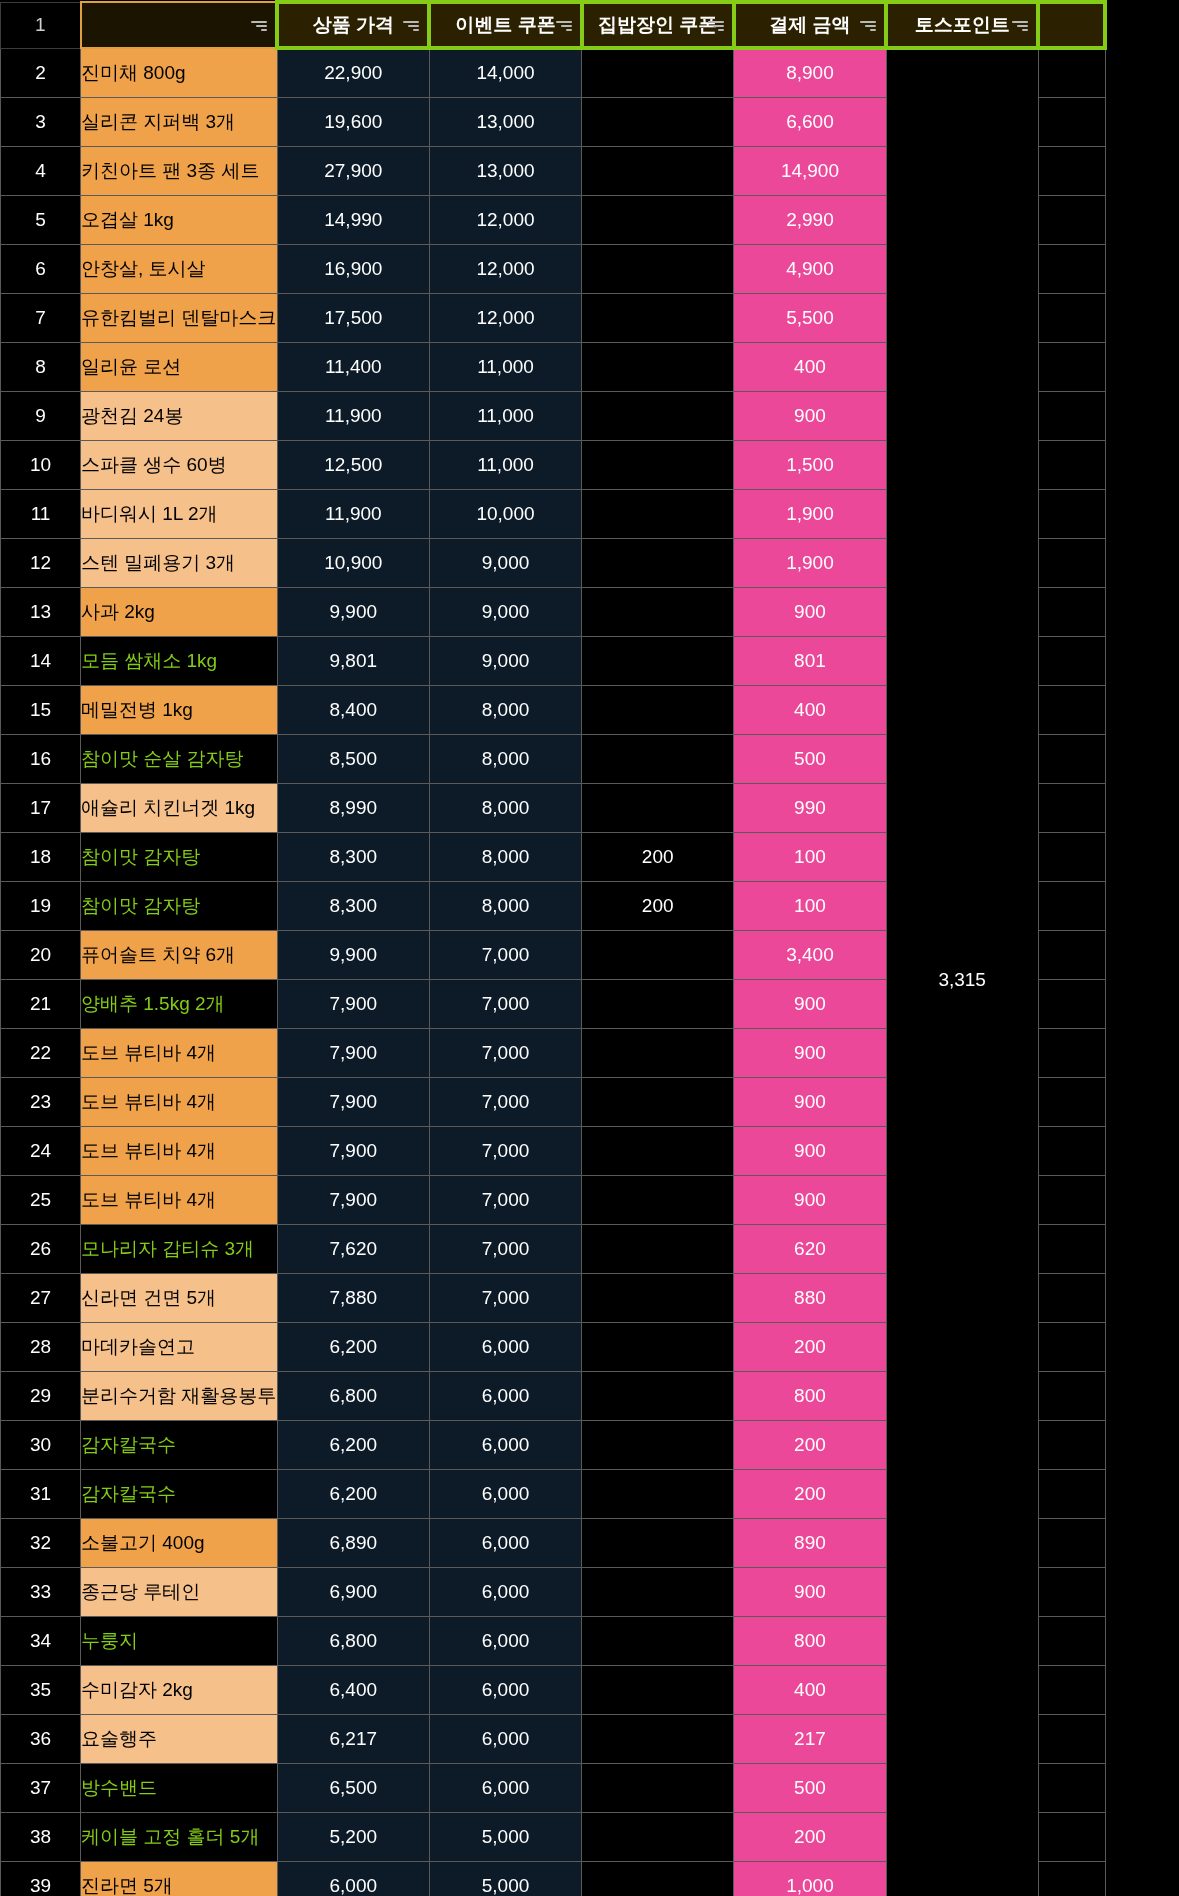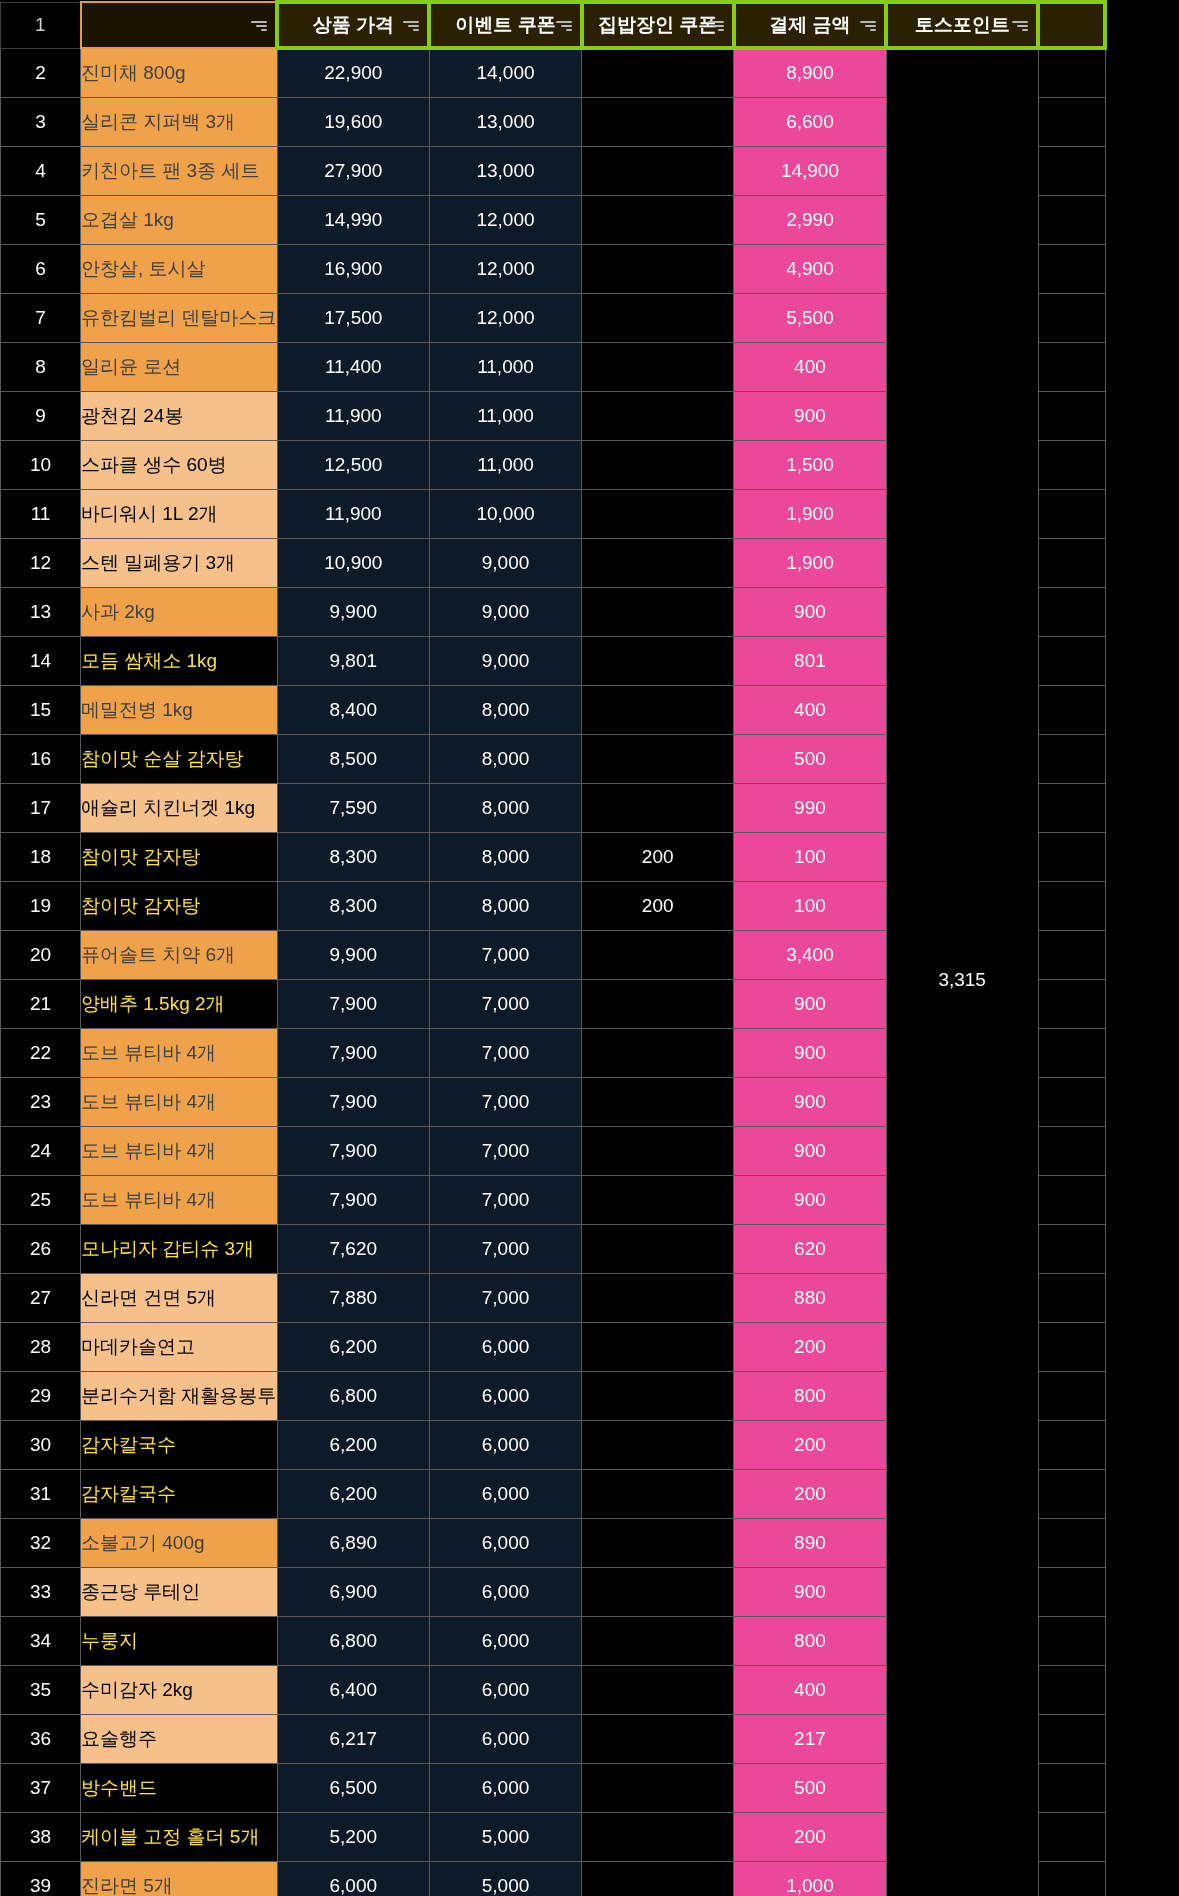--- a/index.html
+++ b/index.html
@@ -85,23 +85,23 @@
 
   
   td.cname {
     width: 177px;
     text-align: left;
     padding-left: 9px;
     vertical-align: middle;
     font-size: 19px;
     border: 1px solid #6b6b6b;
   }
-  td.cname.hl { background: #f0a24a; color: #404040; }
+  td.cname.hl { background: #f0a24a; color: #000000; }
   td.cname.hl2 { background: #f5c08a; color: #000000; }
-  td.cname.plain { background: #000000; color: #fde047; }
+  td.cname.plain { background: #000000; color: #84cc16; }
 
   
   td.cnum {
     text-align: center;
     vertical-align: middle;
     font-size: 20px;
     background: #0d1b28;
     border: 1px solid #7a7a7a;
   }
   td.c-price { width: 137px; }
@@ -313,21 +313,21 @@
           <td class="cname plain">참이맛 순살 감자탕</td>
           <td class="cnum c-price">8,500</td>
           <td class="cnum c-event">8,000</td>
           <td class="cnum c-coupon"></td>
           <td class="cnum c-pay">500</td>
           <td class="c-tail"></td>
         </tr>
         <tr class="">
           <td class="rownum">17</td>
           <td class="cname hl2">애슐리 치킨너겟 1kg</td>
-          <td class="cnum c-price">7,590</td>
+          <td class="cnum c-price">8,990</td>
           <td class="cnum c-event">8,000</td>
           <td class="cnum c-coupon"></td>
           <td class="cnum c-pay">990</td>
           <td class="c-tail"></td>
         </tr>
         <tr class="">
           <td class="rownum">18</td>
           <td class="cname plain">참이맛 감자탕</td>
           <td class="cnum c-price">8,300</td>
           <td class="cnum c-event">8,000</td>

